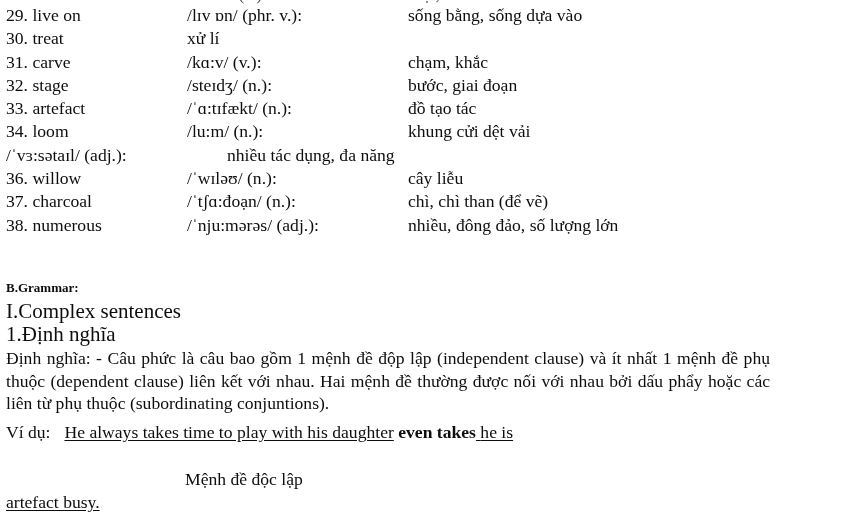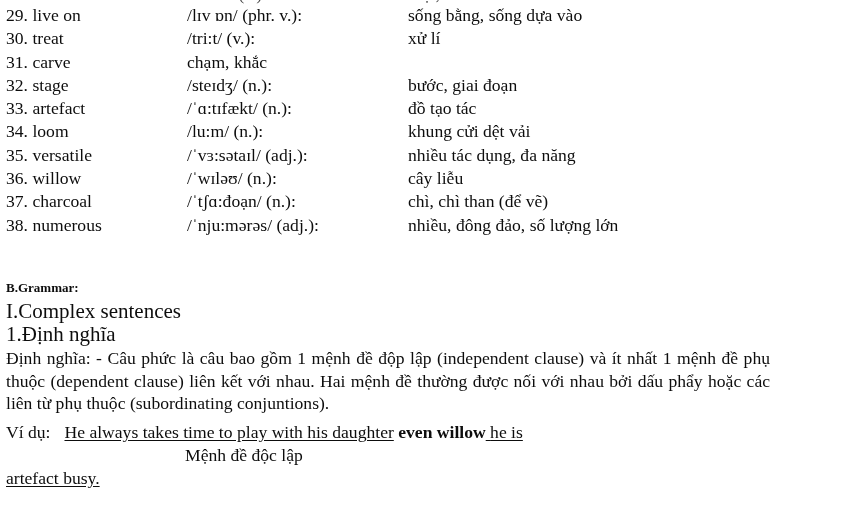--- a/index.html
+++ b/index.html
@@ -103,20 +103,21 @@
     line-height: 22.9px;
   }
   .ex-line { white-space: nowrap; }
   .ex-label { display: inline-block; }
   .ex-gap { display: inline-block; width: 14px; }
   .u { text-decoration: underline; text-underline-offset: 2px; }
   .b { font-weight: bold; }
   .ex-clause-label {
     padding-left: 179px;
     white-space: nowrap;
+    margin-top: 24px;
   }
   .ex-tail { white-space: nowrap; }
 </style>
 </head>
 <body>
 
 <div class="page">
 
   <div class="clipped-line">
     <span class="c1">28. weave</span><span class="c2">/wi:v/ (v.):</span><span>dệt, đan</span>
@@ -125,26 +126,26 @@
   <div class="vocab">
 
     <div class="vocab-row">
       <span class="v-term"><span>29.</span> <span>live on</span></span>
       <span class="v-phon">/lɪv ɒn/ (phr. v.):</span>
       <span class="v-mean">sống bằng, sống dựa vào</span>
     </div>
 
     <div class="vocab-row">
       <span class="v-term"><span>30.</span> <span>treat</span></span>
-      <span class="v-phon">/tri:t/ (v.):</span>
       <span class="v-mean">xử lí</span>
     </div>
 
     <div class="vocab-row">
       <span class="v-term"><span>31.</span> <span>carve</span></span>
+      <span class="v-phon">/kɑ:v/ (v.):</span>
       <span class="v-mean">chạm, khắc</span>
     </div>
 
     <div class="vocab-row">
       <span class="v-term"><span>32.</span> <span>stage</span></span>
       <span class="v-phon">/steɪdʒ/ (n.):</span>
       <span class="v-mean">bước, giai đoạn</span>
     </div>
 
     <div class="vocab-row">
@@ -153,21 +154,20 @@
       <span class="v-mean">đồ tạo tác</span>
     </div>
 
     <div class="vocab-row">
       <span class="v-term"><span>34.</span> <span>loom</span></span>
       <span class="v-phon">/lu:m/ (n.):</span>
       <span class="v-mean">khung cửi dệt vải</span>
     </div>
 
     <div class="vocab-row">
-      <span class="v-term"><span>35.</span> <span>versatile</span></span>
       <span class="v-phon">/ˈvɜ:sətaɪl/ (adj.):</span>
       <span class="v-mean">nhiều tác dụng, đa năng</span>
     </div>
 
     <div class="vocab-row">
       <span class="v-term"><span>36.</span> <span>willow</span></span>
       <span class="v-phon">/ˈwɪləʊ/ (n.):</span>
       <span class="v-mean">cây liễu</span>
     </div>
 
@@ -187,21 +187,21 @@
 
   <div class="grammar">
     <div class="g-head">B.Grammar:</div>
     <div class="g-line">I.Complex sentences</div>
     <div class="g-line">1.Định nghĩa</div>
     <p class="def-para">Định nghĩa: - Câu phức là câu bao gồm 1 mệnh đề độp lập (independent clause) và ít nhất 1 mệnh đề phụ thuộc (dependent clause) liên kết với nhau. Hai mệnh đề thường được nối với nhau bởi dấu phẩy hoặc các liên từ phụ thuộc (subordinating conjuntions).</p>
   </div>
 
   <div class="example-block">
     <div class="ex-line">
-      <span class="ex-label">Ví dụ:</span><span class="ex-gap"></span><span class="u">He always takes time to play with his daughter</span> <span class="b">even willow</span><span class="u"> </span><span class="u">he is</span>
+      <span class="ex-label">Ví dụ:</span><span class="ex-gap"></span><span class="u">He always takes time to play with his daughter</span> <span class="b">even takes</span><span class="u"> </span><span class="u">he is</span>
     </div>
     <div class="ex-clause-label">Mệnh đề độc lập</div>
     <div class="ex-tail">
       <span class="u">artefact busy.</span>
     </div>
   </div>
 
 </div>
 
 </body></html>

